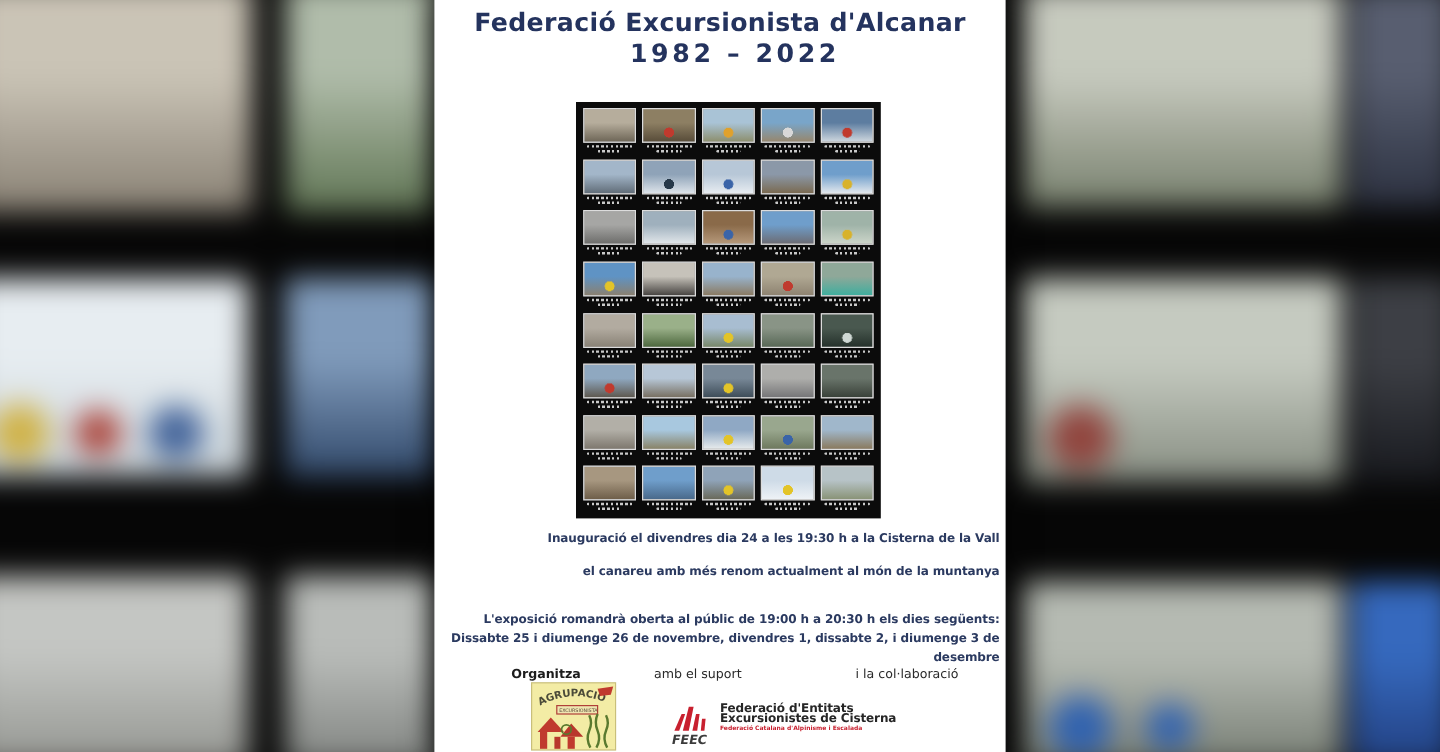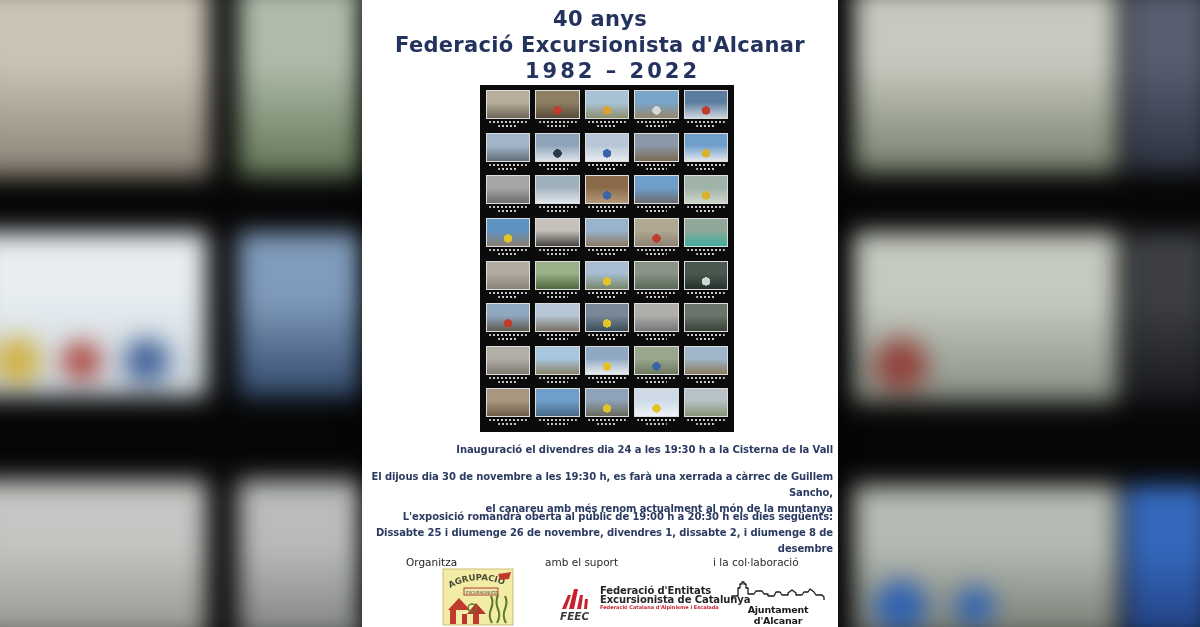--- a/index.html
+++ b/index.html
@@ -25,21 +25,21 @@
   .cap .l1{width:86%;}
   .cap .l2{width:46%;}
   
   .para{position:absolute;left:5px;width:466px;text-align:right;color:#2b3a60;
         font-size:10px;font-weight:700;line-height:16px;letter-spacing:-.1px;}
   .para-1{top:442px;}
   .para-2{top:469px;}
   .para-3{top:509px;}
   
   .flabel{position:absolute;top:556px;font-size:10.5px;color:#2a2a2a;}
-  .flabel.bold{font-weight:400;color:#1d1d1d;}
+  .flabel.bold{font-weight:700;color:#1d1d1d;margin-left:20px;}
   .lbl-org{left:44px;}
   .lbl-sup{left:183px;}
   .lbl-col{left:351px;}
   .agr-logo{position:absolute;left:80px;top:568px;}
   .feec{position:absolute;left:197px;top:587px;display:flex;align-items:flex-start;}
   .feec-text{margin-left:5px;}
   .feec-l1,.feec-l2{font-size:10px;font-weight:700;color:#262626;line-height:8.5px;letter-spacing:-.1px;}
   .feec-l3{font-size:5px;font-weight:700;color:#c8202f;line-height:7px;}
   .aju{position:absolute;left:366px;top:580px;width:100px;text-align:center;}
   .aju-name{font-size:9.5px;font-weight:700;color:#1a1a1a;margin-top:-2px;letter-spacing:-.2px;}
@@ -58,21 +58,20 @@
       <div class="bgcell" style="left: 853px; top: 232px; width: 265px; height: 170px; background-image: radial-gradient(circle at 18% 78%, rgb(160, 64, 56) 0px, rgb(160, 64, 56) 10%, transparent 11%), linear-gradient(rgb(196, 202, 190) 0%, rgb(196, 202, 190) 40%, rgb(134, 142, 128) 100%);"></div>
       <div class="bgcell" style="left: 1126px; top: 232px; width: 85px; height: 170px; background-image: linear-gradient(rgb(60, 63, 70) 0%, rgb(60, 63, 70) 40%, rgb(23, 25, 31) 100%);"></div>
       <div class="bgcell" style="left: -25px; top: 480px; width: 232px; height: 160px; background-image: linear-gradient(rgb(196, 198, 194) 0%, rgb(196, 198, 194) 40%, rgb(146, 148, 142) 100%);"></div>
       <div class="bgcell" style="left: 238px; top: 480px; width: 125px; height: 160px; background-image: linear-gradient(rgb(184, 188, 184) 0%, rgb(184, 188, 184) 40%, rgb(126, 130, 126) 100%);"></div>
       <div class="bgcell" style="left: 853px; top: 485px; width: 265px; height: 155px; background-image: radial-gradient(circle at 18% 78%, rgb(37, 99, 196) 0px, rgb(37, 99, 196) 10%, transparent 11%), radial-gradient(circle at 46% 78%, rgb(37, 99, 196) 0px, rgb(37, 99, 196) 10%, transparent 11%), linear-gradient(rgb(180, 186, 176) 0%, rgb(180, 186, 176) 40%, rgb(116, 124, 112) 100%);"></div>
       <div class="bgcell" style="left: 1126px; top: 485px; width: 85px; height: 155px; background-image: linear-gradient(rgb(42, 106, 212) 0%, rgb(42, 106, 212) 40%, rgb(26, 63, 143) 100%);"></div>
     </div>
 
   <div class="poster">
     <div class="titles">
-      <div class="t-line">40 anys</div>
       <div class="t-line">Federació Excursionista d'Alcanar</div>
       <div class="t-line t-years">1982 – 2022</div>
     </div>
 
     <div class="grid" id="grid">
         <div class="tile">
           <div class="ph" style="background-image: linear-gradient(rgb(182, 173, 156) 0%, rgb(182, 173, 156) 42%, rgb(110, 102, 87) 100%);"></div>
           <div class="cap">
             <i class="l1"></i>
             <i class="l2"></i>
@@ -350,26 +349,25 @@
             <i class="l1"></i>
             <i class="l2"></i>
           </div>
         </div>
       </div>
 
     <div class="para para-1">
       <div>Inauguració el divendres dia 24 a les 19:30 h a la Cisterna de la Vall</div>
     </div>
     <div class="para para-2">
-      <div>El dijous dia 30 de novembre a les 19:30 h, es farà una xerrada a càrrec de Guillem Sancho,</div>
       <div>el canareu amb més renom actualment al món de la muntanya</div>
     </div>
     <div class="para para-3">
       <div>L'exposició romandrà oberta al públic de 19:00 h a 20:30 h els dies següents:</div>
-      <div>Dissabte 25 i diumenge 26 de novembre, divendres 1, dissabte 2, i diumenge 8 de desembre</div>
+      <div>Dissabte 25 i diumenge 26 de novembre, divendres 1, dissabte 2, i diumenge 3 de desembre</div>
     </div>
 
     <div class="flabel bold lbl-org">Organitza</div>
     <div class="flabel lbl-sup">amb el suport</div>
     <div class="flabel lbl-col">i la col·laboració</div>
 
     <div class="agr-logo">
       <svg width="72" height="58" viewBox="0 0 72 58">
         <rect x="1" y="1" width="70" height="56" fill="#f3eca5" stroke="#c9bf7a" stroke-width="1"></rect>
         <path id="agrArc" d="M 8 20 Q 34 6 62 17" fill="none"></path>
@@ -394,27 +392,19 @@
     <div class="feec">
       <svg width="36" height="34" viewBox="0 0 36 34">
         <polygon points="3,22 9,8 12,8 7,22" fill="#c8202f"></polygon>
         <polygon points="10,22 15,2 19,2 15,22" fill="#c8202f"></polygon>
         <polygon points="18,22 21,8 24,8 22,22" fill="#c8202f"></polygon>
         <polygon points="25,22 26,12 29,12 28,22" fill="#c8202f"></polygon>
         <text x="1" y="33" font-size="10.5" font-weight="bold" font-style="italic" fill="#3b3b3b" font-family="DejaVu Sans, sans-serif">FEEC</text>
       </svg>
       <div class="feec-text">
         <div class="feec-l1">Federació d'Entitats</div>
-        <div class="feec-l2">Excursionista de Catalunya</div>
+        <div class="feec-l2">Excursionistes de Cisterna</div>
         <div class="feec-l3">Federació Catalana d'Alpinisme i Escalada</div>
       </div>
     </div>
 
-    <div class="aju">
-      <svg width="96" height="22" viewBox="0 0 96 22">
-        <path d="M2 20 L2 16 L8 16 L8 8 L10 8 L10 4 L12 4 L12 2 L14 2 L14 4 L16 4 L16 8 L18 8 L18 14
-                 L24 14 L26 11 L32 11 L34 14 L38 14 L38 16 L44 16 L46 12 L50 12 L52 15 L58 15 L58 13
-                 L62 10 L66 13 L66 15 L72 15 L74 12 L78 12 L80 9 L84 12 L86 15 L92 15 L94 17 L94 20" fill="none" stroke="#1a1a1a" stroke-width="1.3" stroke-linejoin="round"></path>
-      </svg>
-      <div class="aju-name">Ajuntament d'Alcanar</div>
-    </div>
   </div>
 </div>
 
 </body></html>

